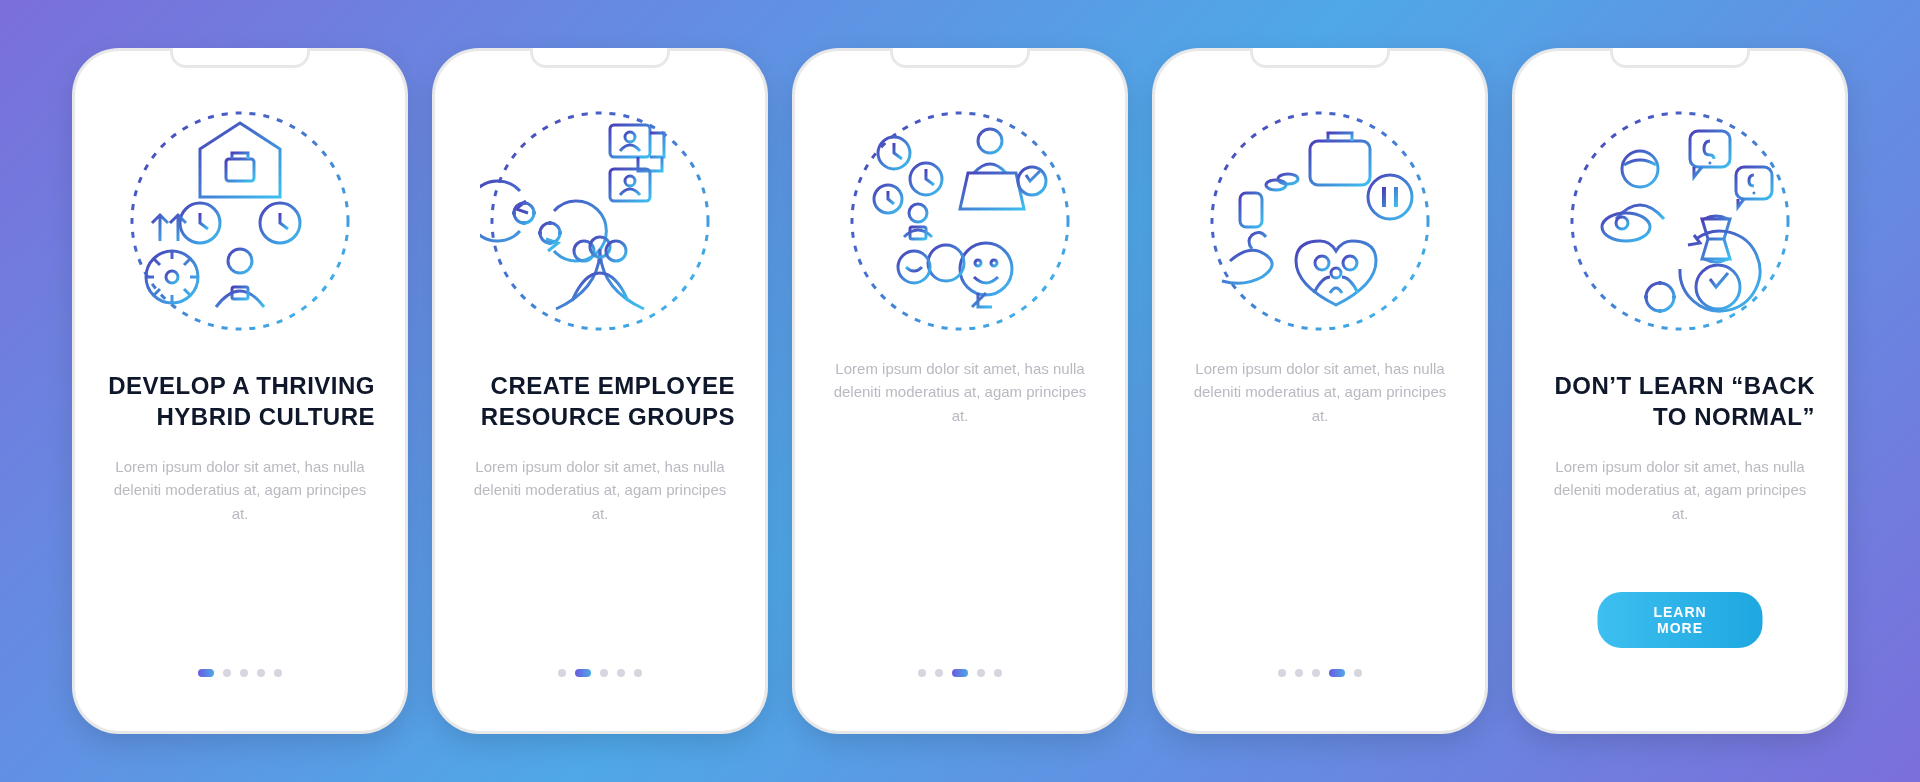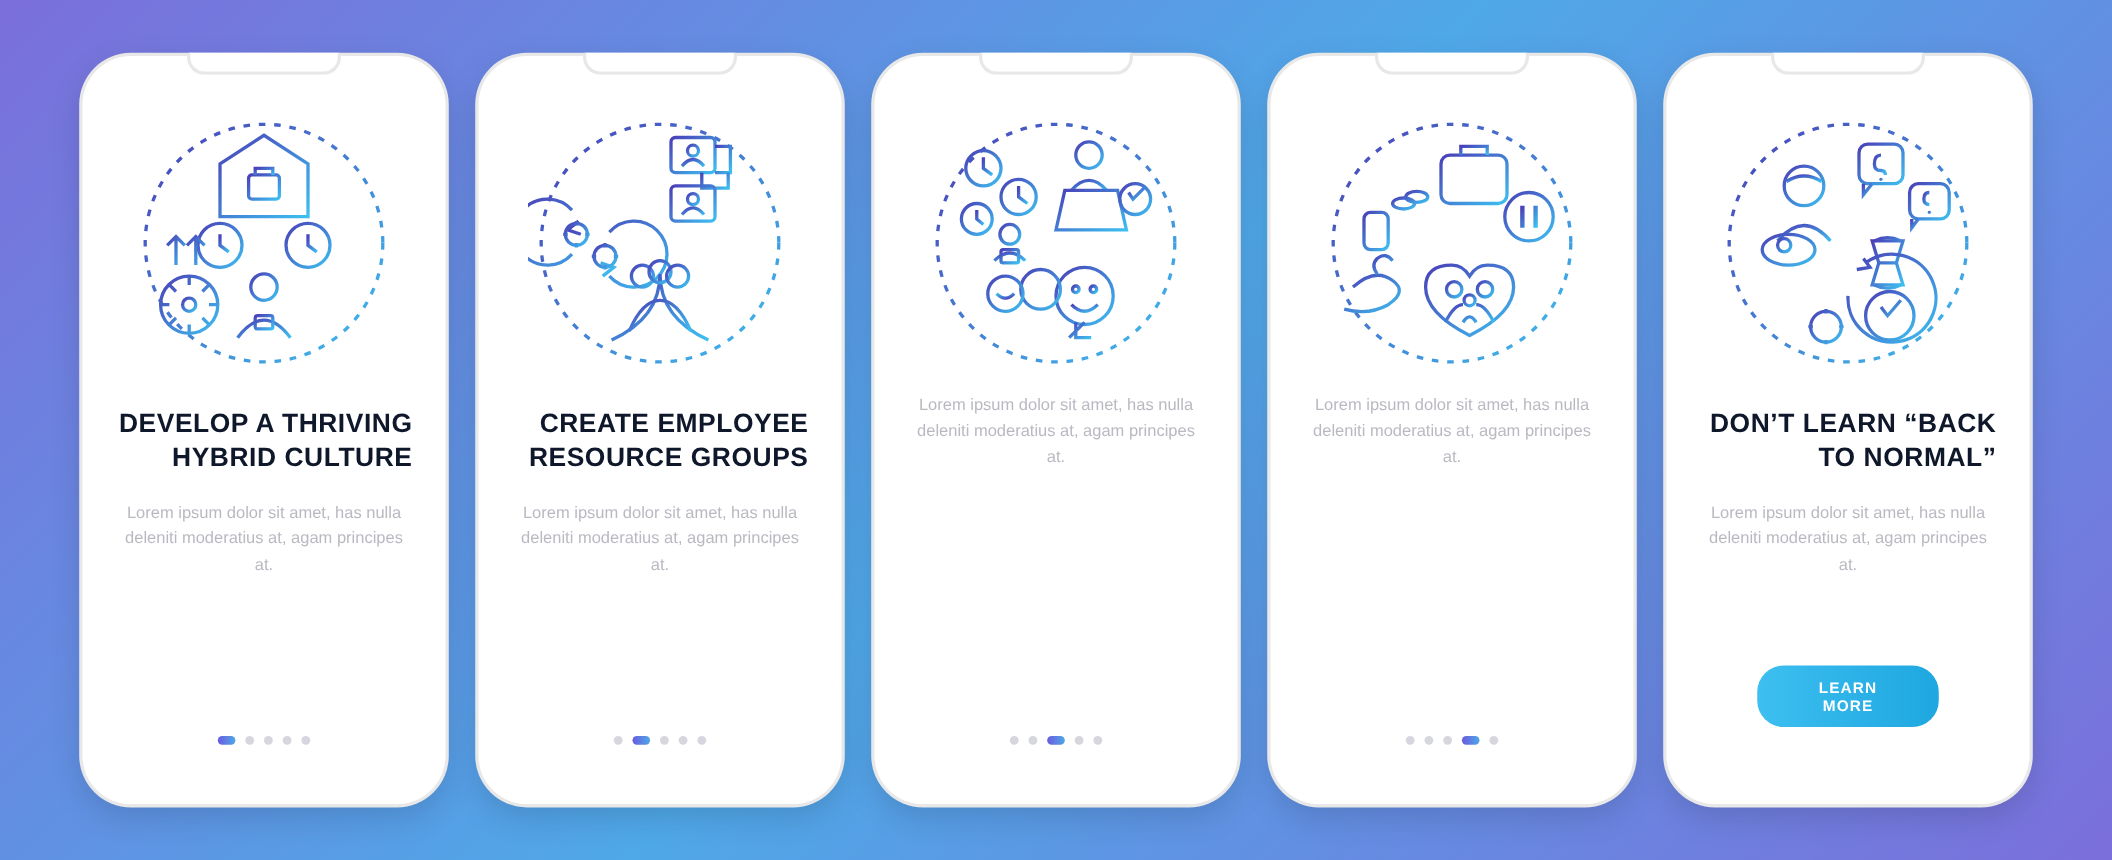--- a/index.html
+++ b/index.html
@@ -79,21 +79,21 @@
   }
   .dot {
     width: 8px; height: 8px; border-radius: 50%; background: #d6d6de;
   }
   .dot.active {
     width: 16px; border-radius: 4px;
     background: linear-gradient(90deg,#6A5AE0,#4FA8E8);
   }
   .cta {
     position: absolute;
-    bottom: 70px;
+    bottom: 83px;
     left: 50%;
     transform: translateX(-50%);
     background: linear-gradient(90deg,#3DBFF0,#1EA7E0);
     color: #fff;
     font-size: 14px;
     font-weight: 700;
     letter-spacing: 1px;
     padding: 12px 34px;
     border-radius: 24px;
     border: none;

